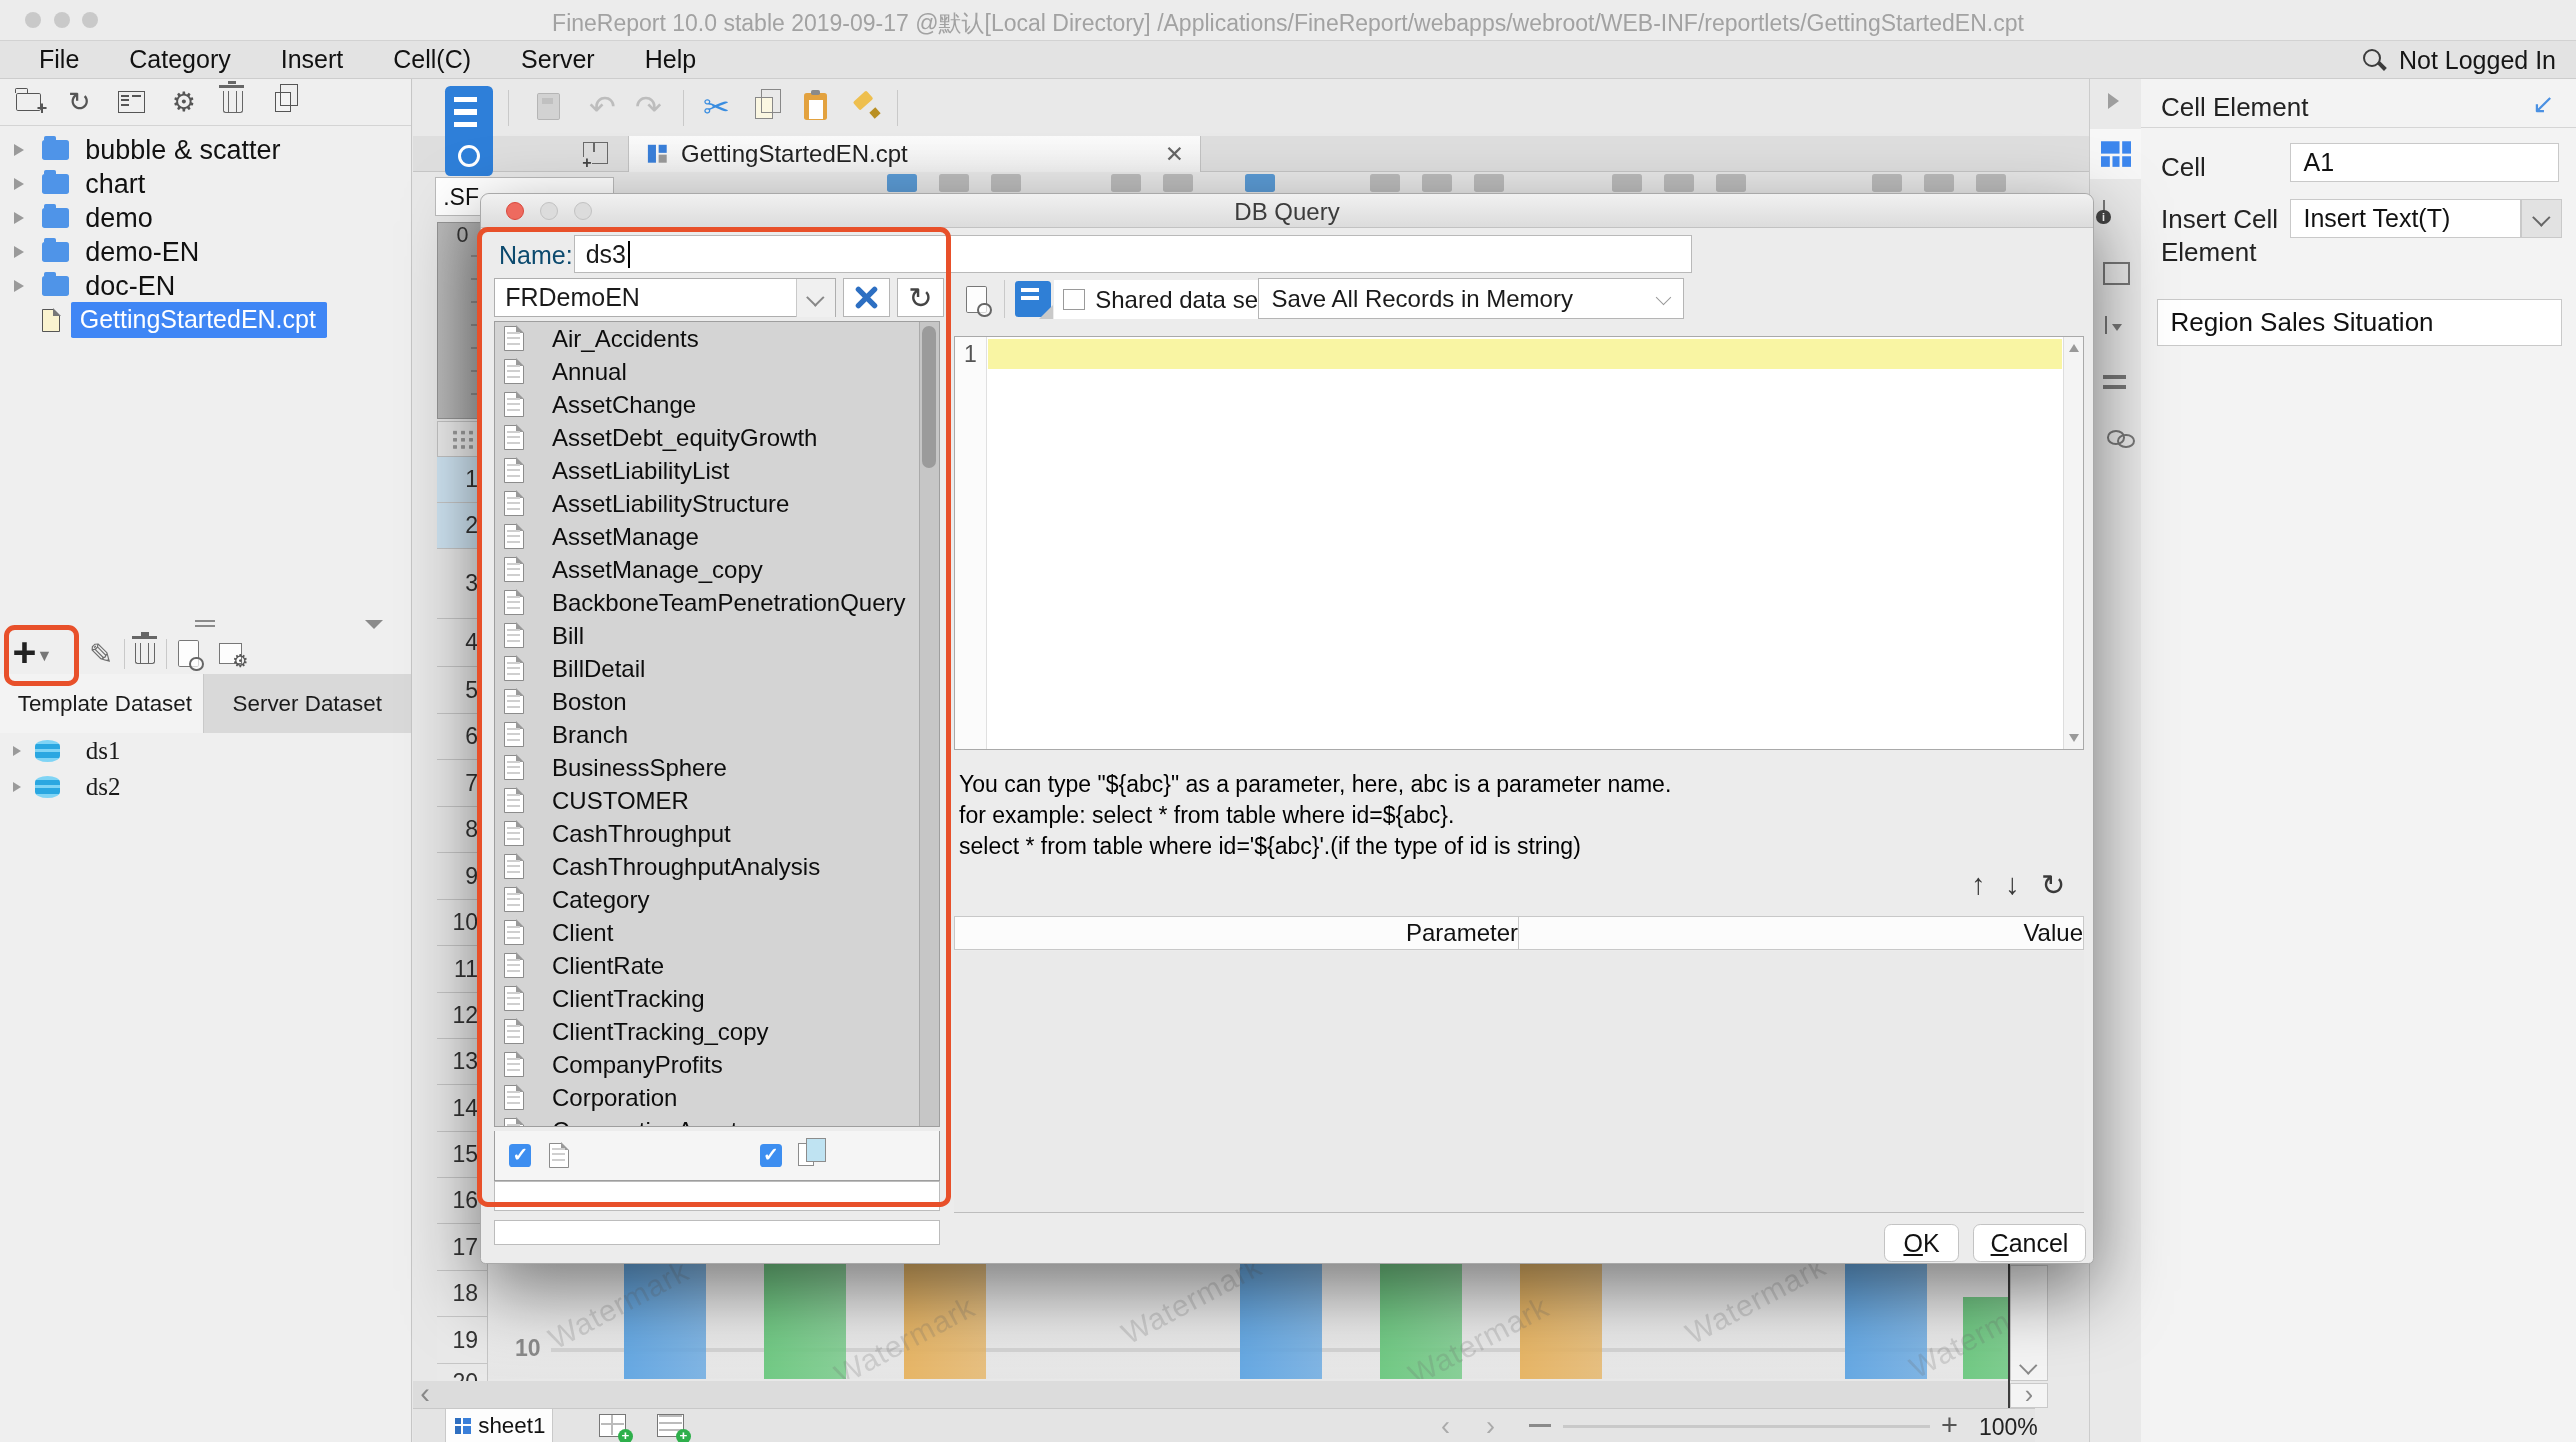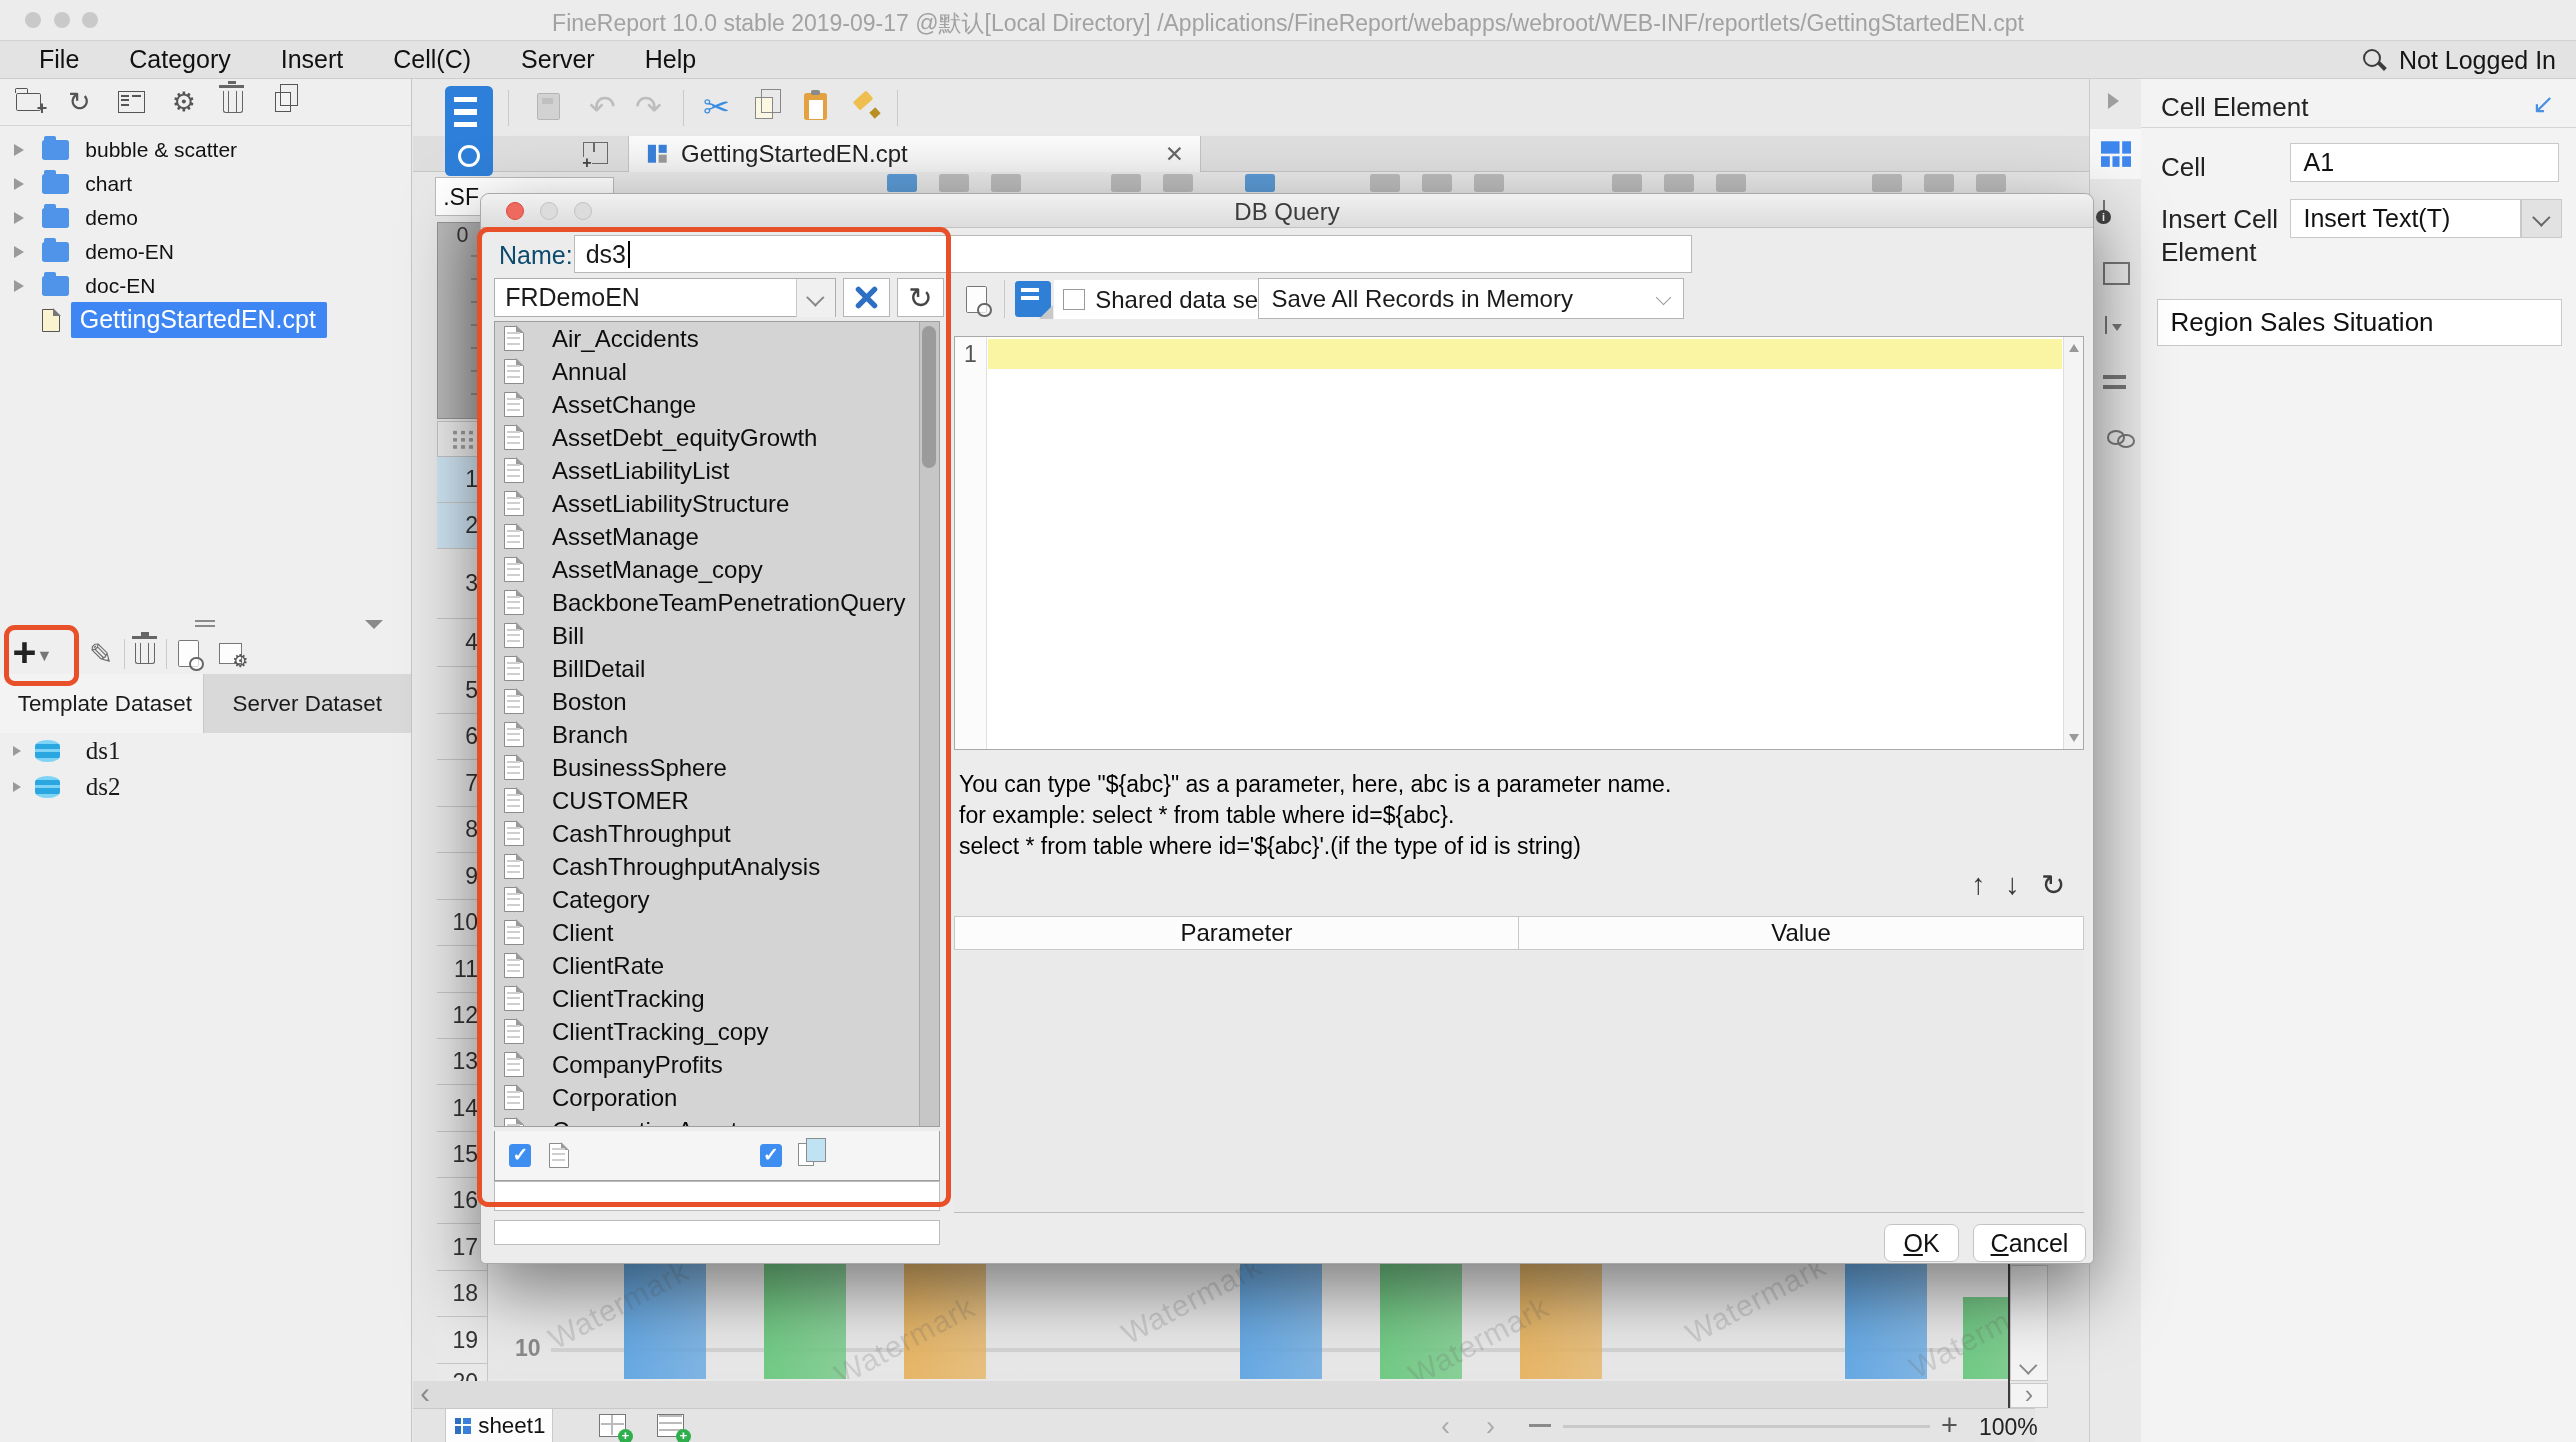--- a/index.html
+++ b/index.html
@@ -36,21 +36,21 @@
   .i-trash:before { content:""; position:absolute; top:-6.3px; left:-4.5px; width:25px; height:2.7px; background:#666; }
   .i-trash:after { content:""; position:absolute; top:-10.7px; left:4.5px; width:8px; height:3.6px; background:#666; }
   .i-copy { width:16px; height:20px; border:1.8px solid #555; background:#f3f3f3; position:relative; margin-left:5.4px; }
   .i-copy:before { content:""; position:absolute; left:3.6px; top:-9px; width:16px; height:20px; border:1.8px solid #555; }
 
   #tree { position:absolute; left:0; top:54px; width:100%; }
   .tree-row { position:relative; height:34px; display:flex; align-items:center; }
   .caret { width:0; height:0; border-left:10px solid #9a9a9a; border-top:6.3px solid transparent; border-bottom:6.3px solid transparent; margin-left:14.3px; }
   .i-folder { width:27px; height:20px; background:#4f94e8; border-radius:2.7px; position:relative; margin-left:18px; }
   .i-folder:before { content:""; position:absolute; top:-4.5px; left:1.8px; width:11.6px; height:4.5px; background:#4f94e8; border-radius:1.8px 1.8px 0 0; }
-  .tree-label { font-size:21px; margin-left:16px; color:#111; }
+  .tree-label { font-size:27px; margin-left:16px; color:#111; }
   .i-file { width:18px; height:23px; background:#faf3cf; border:1.8px solid #555; border-radius:0.9px; position:relative; margin-left:42px; }
   .i-file:before { content:""; position:absolute; top:-1.8px; right:-1.8px; border:4.5px solid; border-color:#efefef #efefef #777 #777; }
   .file-label { font-size:25px; color:#fff; background:var(--selection_blue,#3f86f5); padding:2.7px 10.7px 4.5px 9px; margin-left:10.7px; border-radius:1.8px; }
 
   #splitter-eq { position:absolute; left:195px; top:541px; width:20px; height:7.2px; border-top:2.7px solid #8a8a8a; border-bottom:2.7px solid #8a8a8a; }
   #splitter-tri { position:absolute; left:365px; top:541px; width:0; height:0; border-top:9px solid #8a8a8a; border-left:9px solid transparent; border-right:9px solid transparent; }
 
   #ds-toolbar { position:absolute; left:0; top:554px; width:100%; height:41px; display:flex; align-items:center; }
   #plus-btn { font-size:41px; font-weight:bold; color:#222; margin-left:12.5px; line-height:36px; }
   #plus-btn .dd { font-size:16px; color:#777; vertical-align:5.4px; }
@@ -219,21 +219,21 @@
   #sql-gutter { position:absolute; left:0; top:0; width:32px; height:100%; background:#fbfbfb; border-right:0.9px solid #e0e0e0; font-size:23px; color:#555; text-align:center; padding-top:3.6px; }
   #sql-yellow { position:absolute; left:33px; top:1.8px; right:20.6px; height:30px; background:var(--highlight_yellow,#f9f5a3); }
   #sql-scroll { position:absolute; right:0; top:0; width:20px; height:100%; background:#f4f4f4; border-left:0.9px solid #ddd; }
   .ed-arr { position:absolute; left:4.5px; width:0; height:0; border-left:5.4px solid transparent; border-right:5.4px solid transparent; }
   .ed-up { top:7.2px; border-bottom:8px solid #999; }
   .ed-dn { bottom:7.2px; border-top:8px solid #999; }
 
   #help-lines { position:absolute; left:478px; top:575px; font-size:23px; color:#000; line-height:31px; }
   .param-ctl { position:absolute; top:674px; font-size:29px; color:#3a3a3a; }
   #param-header { position:absolute; left:473px; top:722px; width:1130px; height:34px; display:flex; border:0.9px solid #c8c8c8; background:#fcfcfc; }
-  .param-cell { width:50%; font-size:24px; color:#111; text-align:center; line-height:32px; }
+  .param-cell { width:50%; font-size:24px; color:#111; text-align:right; line-height:32px; }
   .param-cell:first-child { border-right:0.9px solid #c8c8c8; }
   #param-body { position:absolute; left:473px; top:757px; width:1130px; height:262px; background:#eaeaea; border-bottom:0.9px solid #bdbdbd; }
 
   .dlg-btn { position:absolute; top:1030px; height:38px; background:#fff; border:0.9px solid #c3c3c3; border-radius:7.2px; font-size:25px; color:#111; display:flex; align-items:center; justify-content:center; }
   .mnemonic { text-decoration:underline; }
 
   
   .orange-box { position:absolute; border:5.4px solid var(--annotation_orange,#e8502a); border-radius:10.7px; z-index:40; pointer-events:none; }
   #orange1 { left:477px; top:227px; width:474px; height:980px; }
   #orange2 { left:3.6px; top:625px; width:75px; height:61px; }

